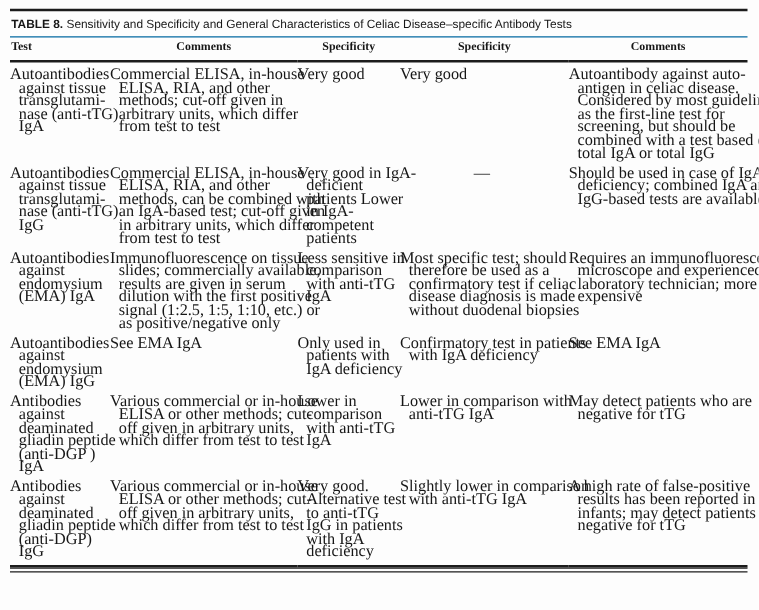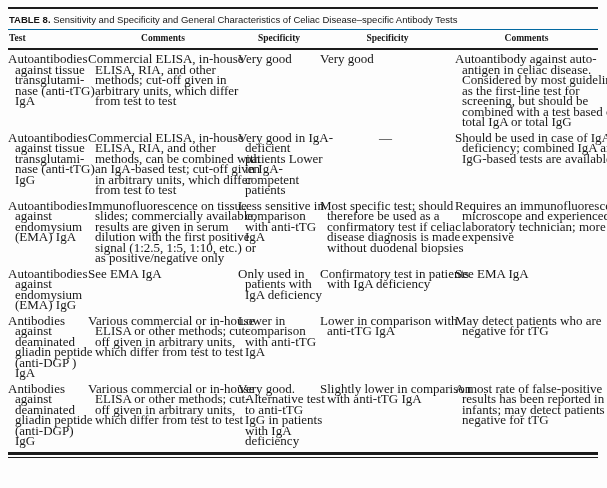--- a/index.html
+++ b/index.html
@@ -255,21 +255,21 @@
 to anti-tTG
 IgG in patients
 with IgA
 deficiency</div>
           </td>
         <td>
             <div class="cw">Slightly lower in comparison
 with anti-tTG IgA</div>
           </td>
         <td>
-            <div class="cw">A most rate of false-positive
+            <div class="cw">A high rate of false-positive
 results has been reported in
 infants; may detect patients
 negative for tTG</div>
           </td>
       </tr>
     </tbody>
   </table>
 
 
   <div class="rule-bottom-double"></div>

